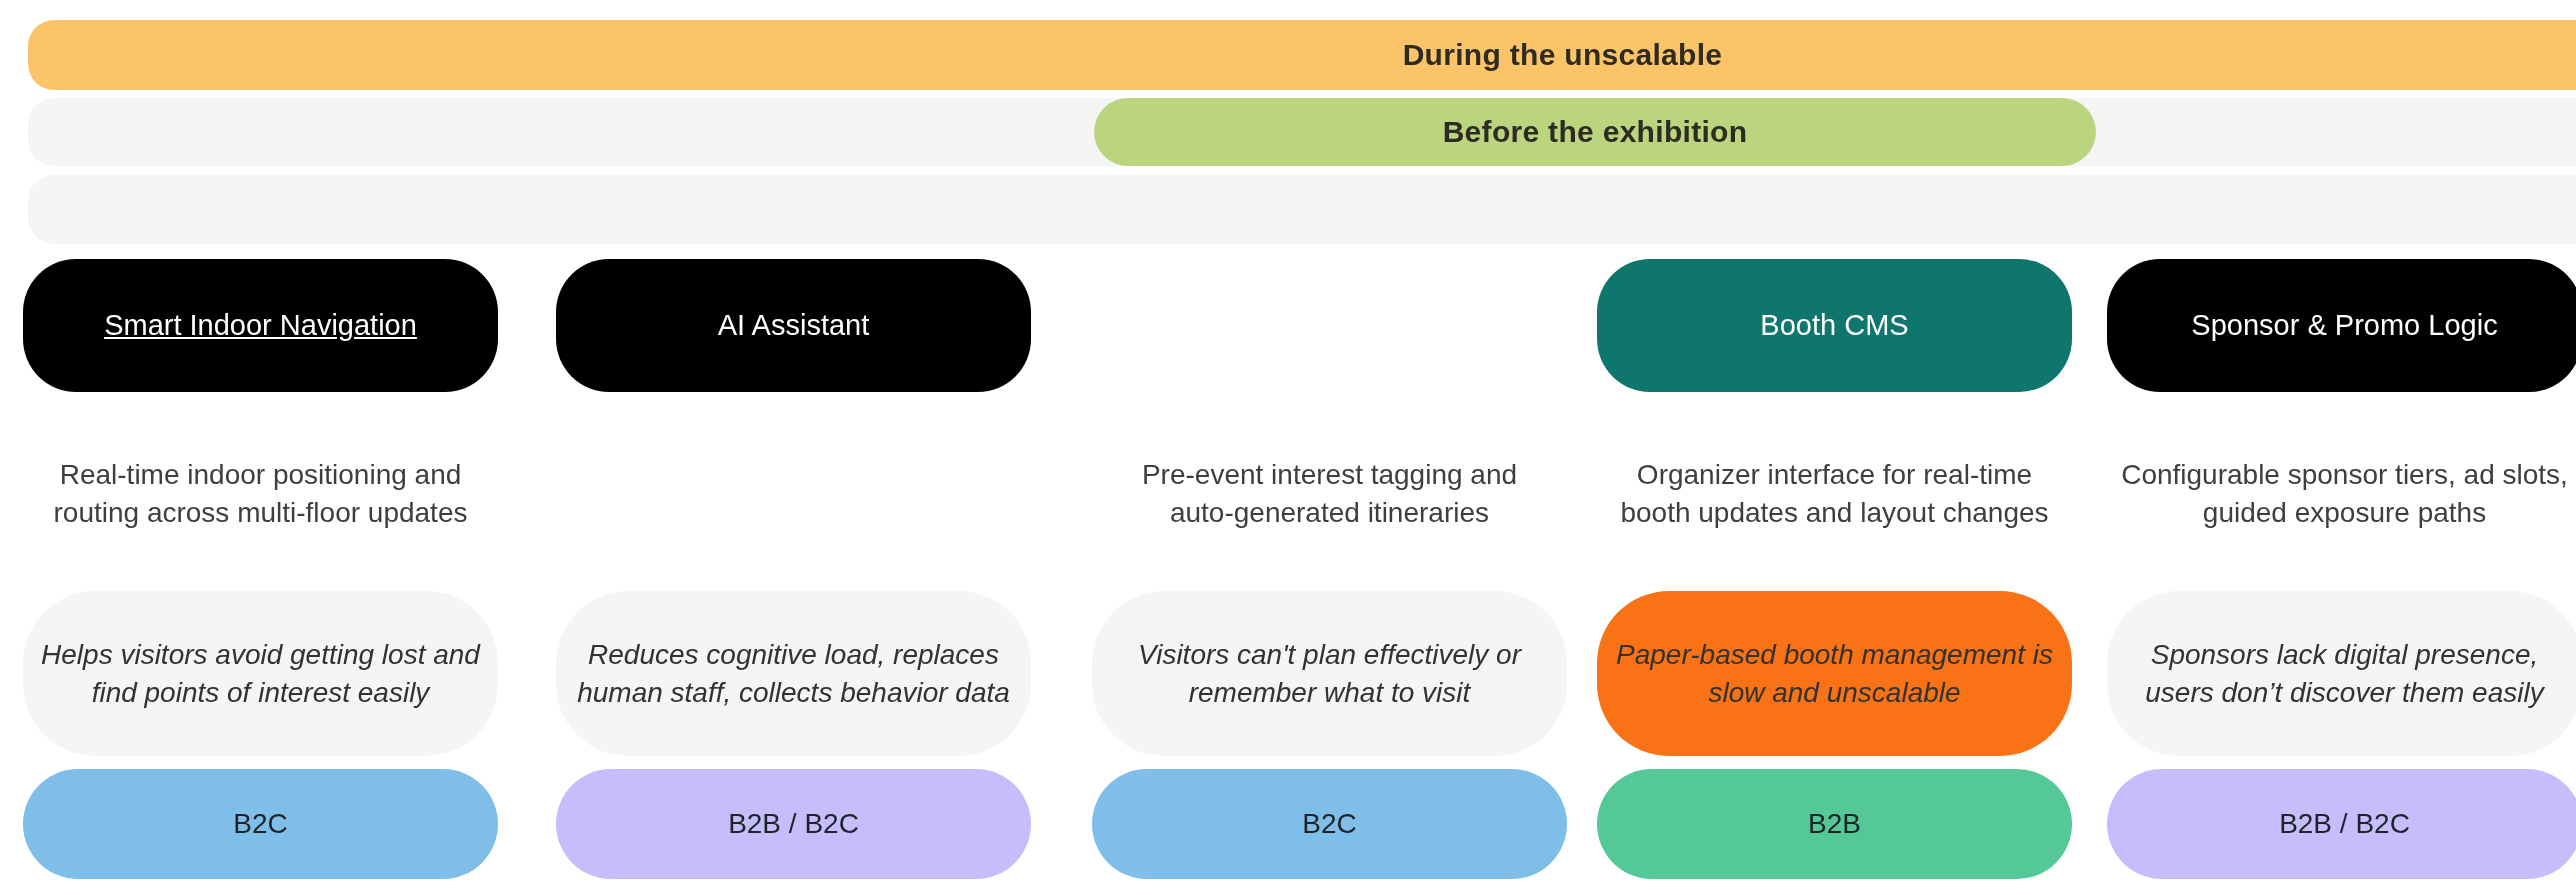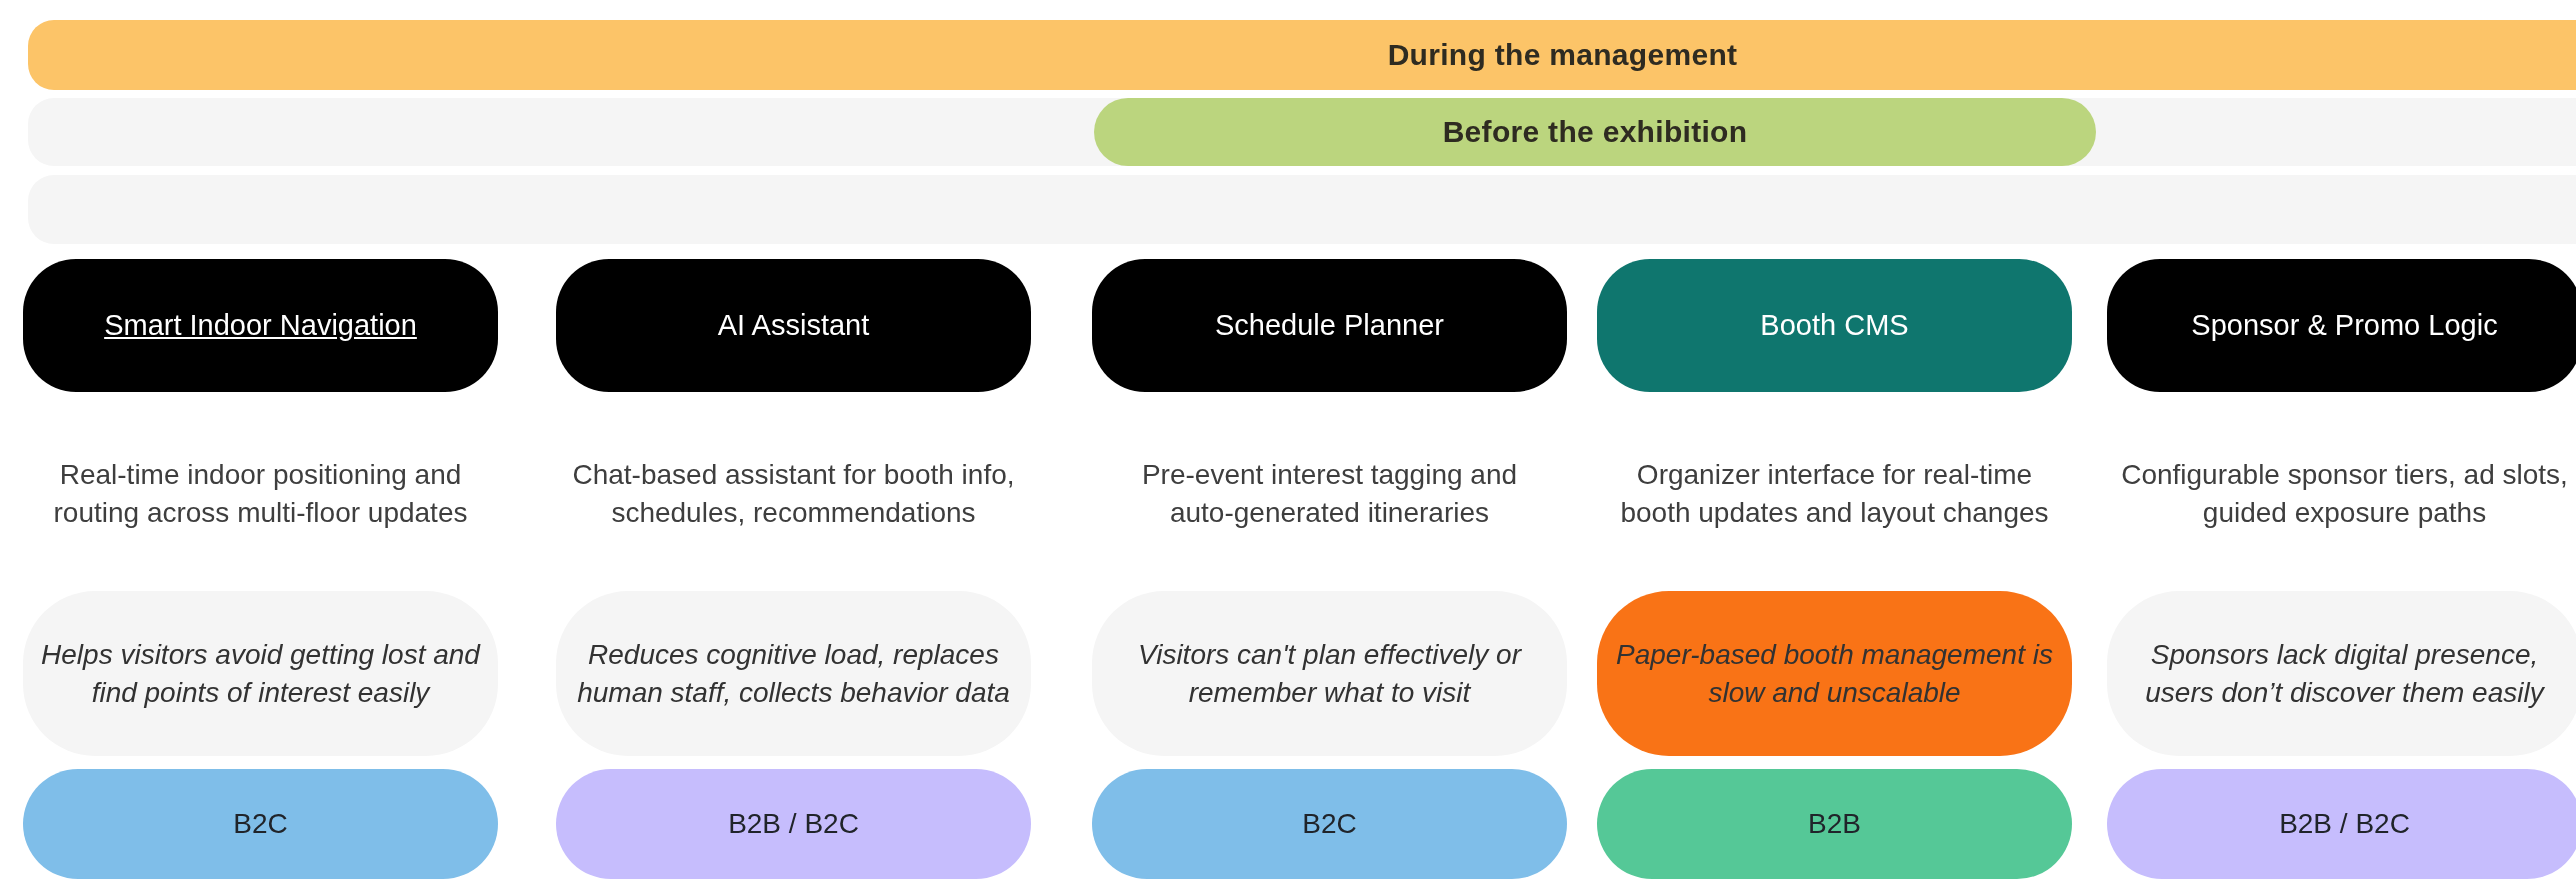--- a/index.html
+++ b/index.html
@@ -113,21 +113,21 @@
   .col-3 { left: 1092px; }
   .col-4 { left: 1597px; }
   .col-5 { left: 2107px; }
 </style>
 </head>
 <body>
 
 <div class="canvas">
 
   <div class="bar bar-during" style="background: rgb(252, 196, 104);">
-    <span>During the management</span>
+    <span>During the unscalable</span>
   </div>
 
   <div class="track row2" style="background: rgb(245, 245, 245);">
     <div class="bar bar-before" style="background: rgb(187, 213, 126);">
       <span>Before the exhibition</span>
     </div>
   </div>
 
   <div class="track row3" style="background: rgb(245, 245, 245);">
     
@@ -145,35 +145,30 @@
     </div>
     <div class="tag-pill" style="background: rgb(127, 190, 233);">
       <span>B2C</span>
     </div>
   </div>
 
   <div class="col col-2">
     <div class="title-pill" style="background: rgb(0, 0, 0);">
       <span>AI Assistant</span>
     </div>
-    <div class="desc">Chat-based assistant for booth info,
-schedules, recommendations</div>
     <div class="problem-card" style="background: rgb(245, 245, 245);">
       <span>Reduces cognitive load, replaces
 human staff, collects behavior data</span>
     </div>
     <div class="tag-pill" style="background: rgb(198, 189, 253);">
       <span>B2B / B2C</span>
     </div>
   </div>
 
   <div class="col col-3">
-    <div class="title-pill" style="background: rgb(0, 0, 0);">
-      <span>Schedule Planner</span>
-    </div>
     <div class="desc">Pre-event interest tagging and
 auto-generated itineraries</div>
     <div class="problem-card" style="background: rgb(245, 245, 245);">
       <span>Visitors can't plan effectively or
 remember what to visit</span>
     </div>
     <div class="tag-pill" style="background: rgb(127, 190, 233);">
       <span>B2C</span>
     </div>
   </div>

